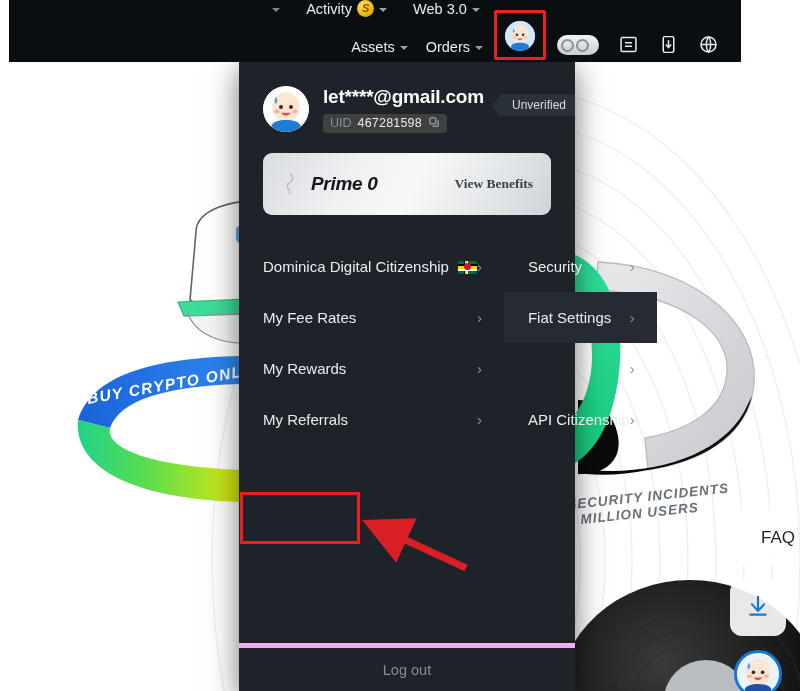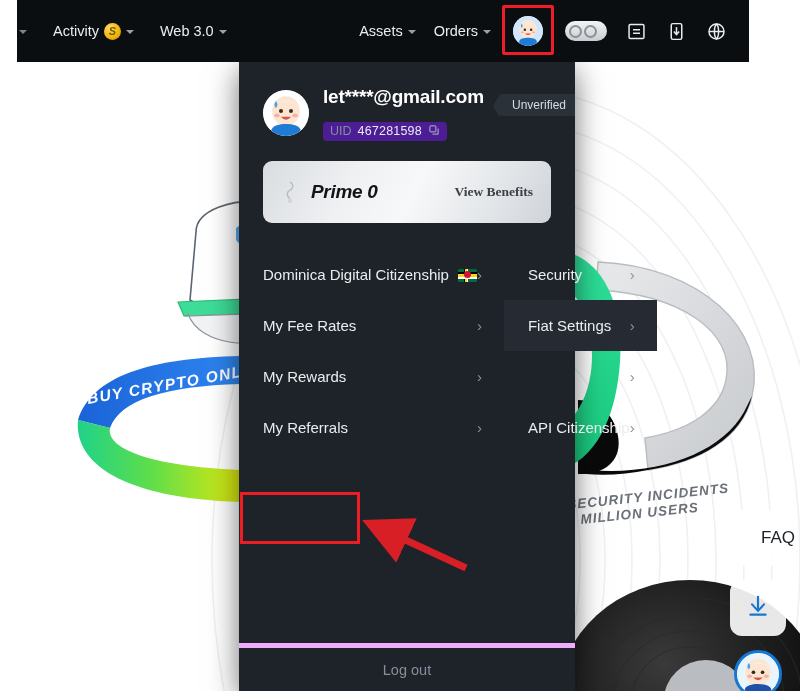--- a/index.html
+++ b/index.html
@@ -24,38 +24,39 @@
   .bg-canvas {
     position: absolute;
     inset: 0;
     width: 800px;
     height: 691px;
   }
 
   
   .navbar {
     position: absolute;
-    top: 0; left: 17px;
+    top: 0; left: 9px;
     width: 732px;
     height: 62px;
     background: #0b0e11;
     display: flex;
     align-items: center;
     z-index: 40;
+    flex-direction: column;
   }
   .nav-left {
     display: flex;
     align-items: center;
     gap: 26px;
     padding-left: 2px;
   }
   .nav-right {
     margin-left: auto;
     display: flex;
-    align-items: center;
+    align-items: flex-end;
     gap: 18px;
     padding-right: 22px;
   }
   .nav-item {
     display: flex;
     align-items: center;
     gap: 5px;
     color: #eaecef;
     font-size: 14.5px;
     white-space: nowrap;
@@ -180,25 +181,25 @@
   .dd-user-meta { flex: 1 1 auto; min-width: 0; }
   .dd-email {
     color: #ffffff;
     font-size: 19px;
     font-weight: 700;
     letter-spacing: -0.2px;
     line-height: 1.15;
     white-space: nowrap;
   }
   .dd-uid-chip {
-    margin-top: 14px;
+    margin-top: 6px;
     display: inline-flex;
     align-items: center;
     gap: 6px;
-    background: #4c1d95;
+    background: #404040;
     border-radius: 4px;
     padding: 2px 7px;
     font-size: 12.5px;
     color: #b7bdc6;
     cursor: pointer;
   }
   .dd-uid-chip .uid-label { color: #848e9c; }
   .dd-uid-chip .uid-val { color: #eaecef; letter-spacing: 0.2px; }
   .copy-icon { display: block; }
 

